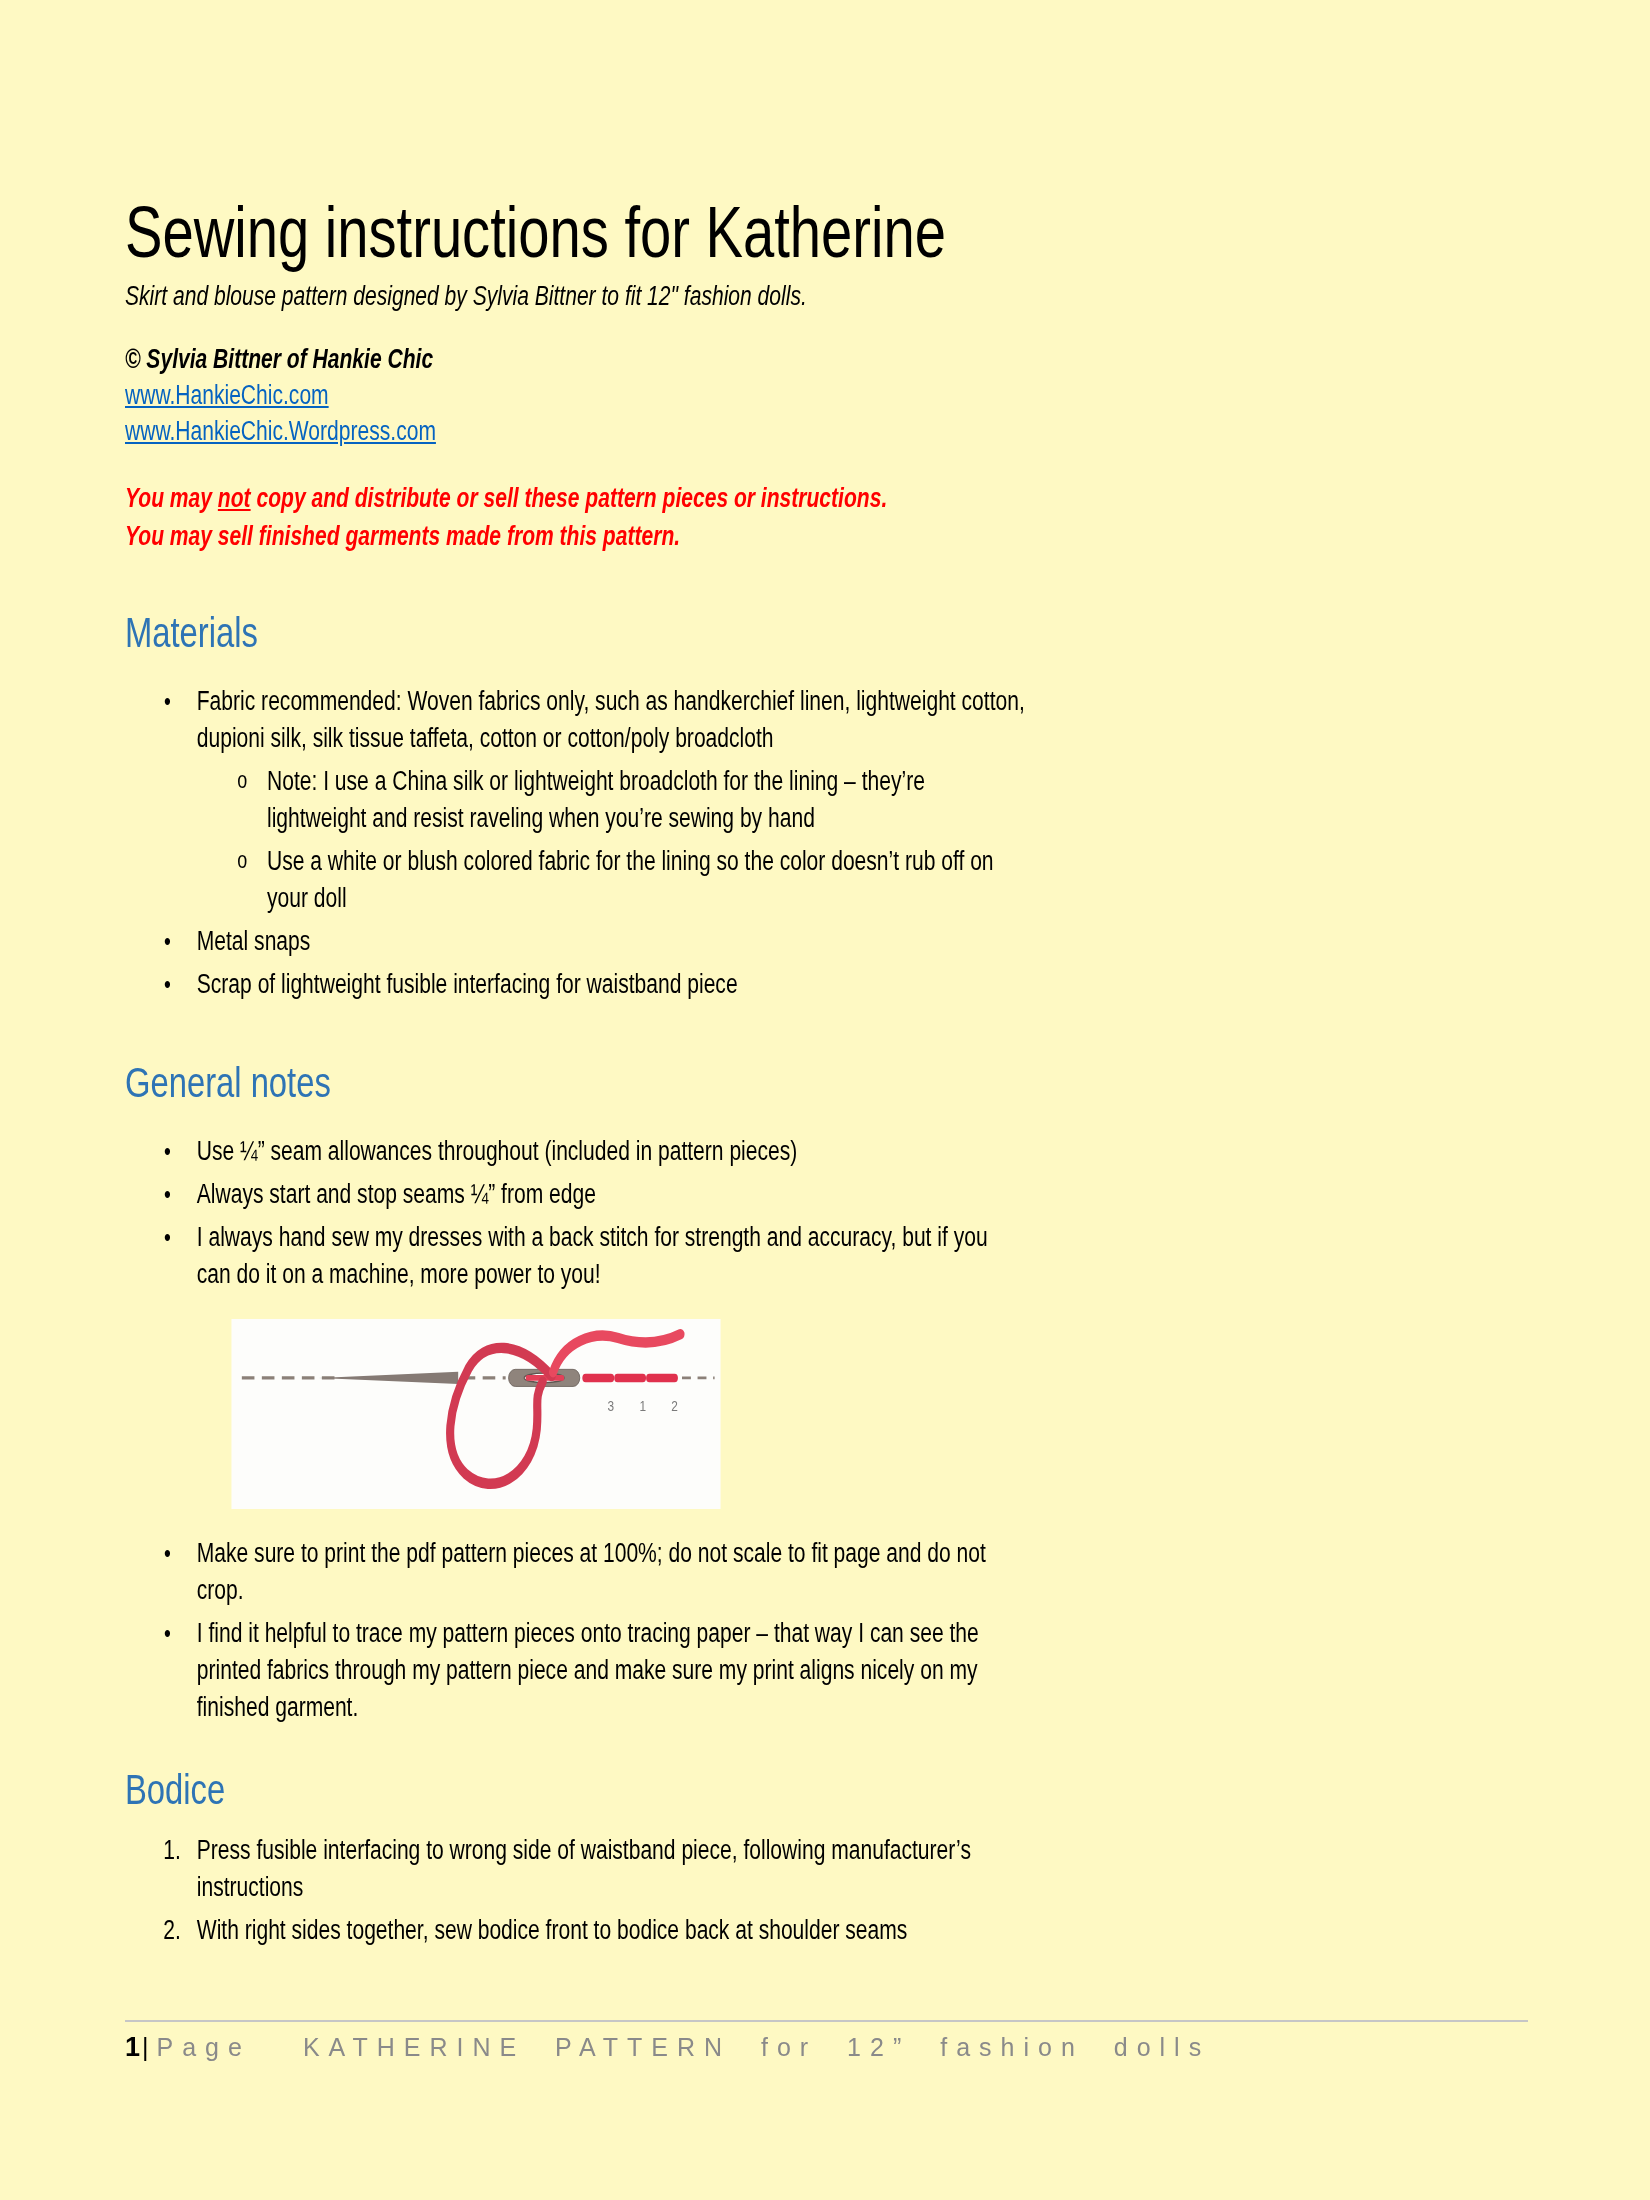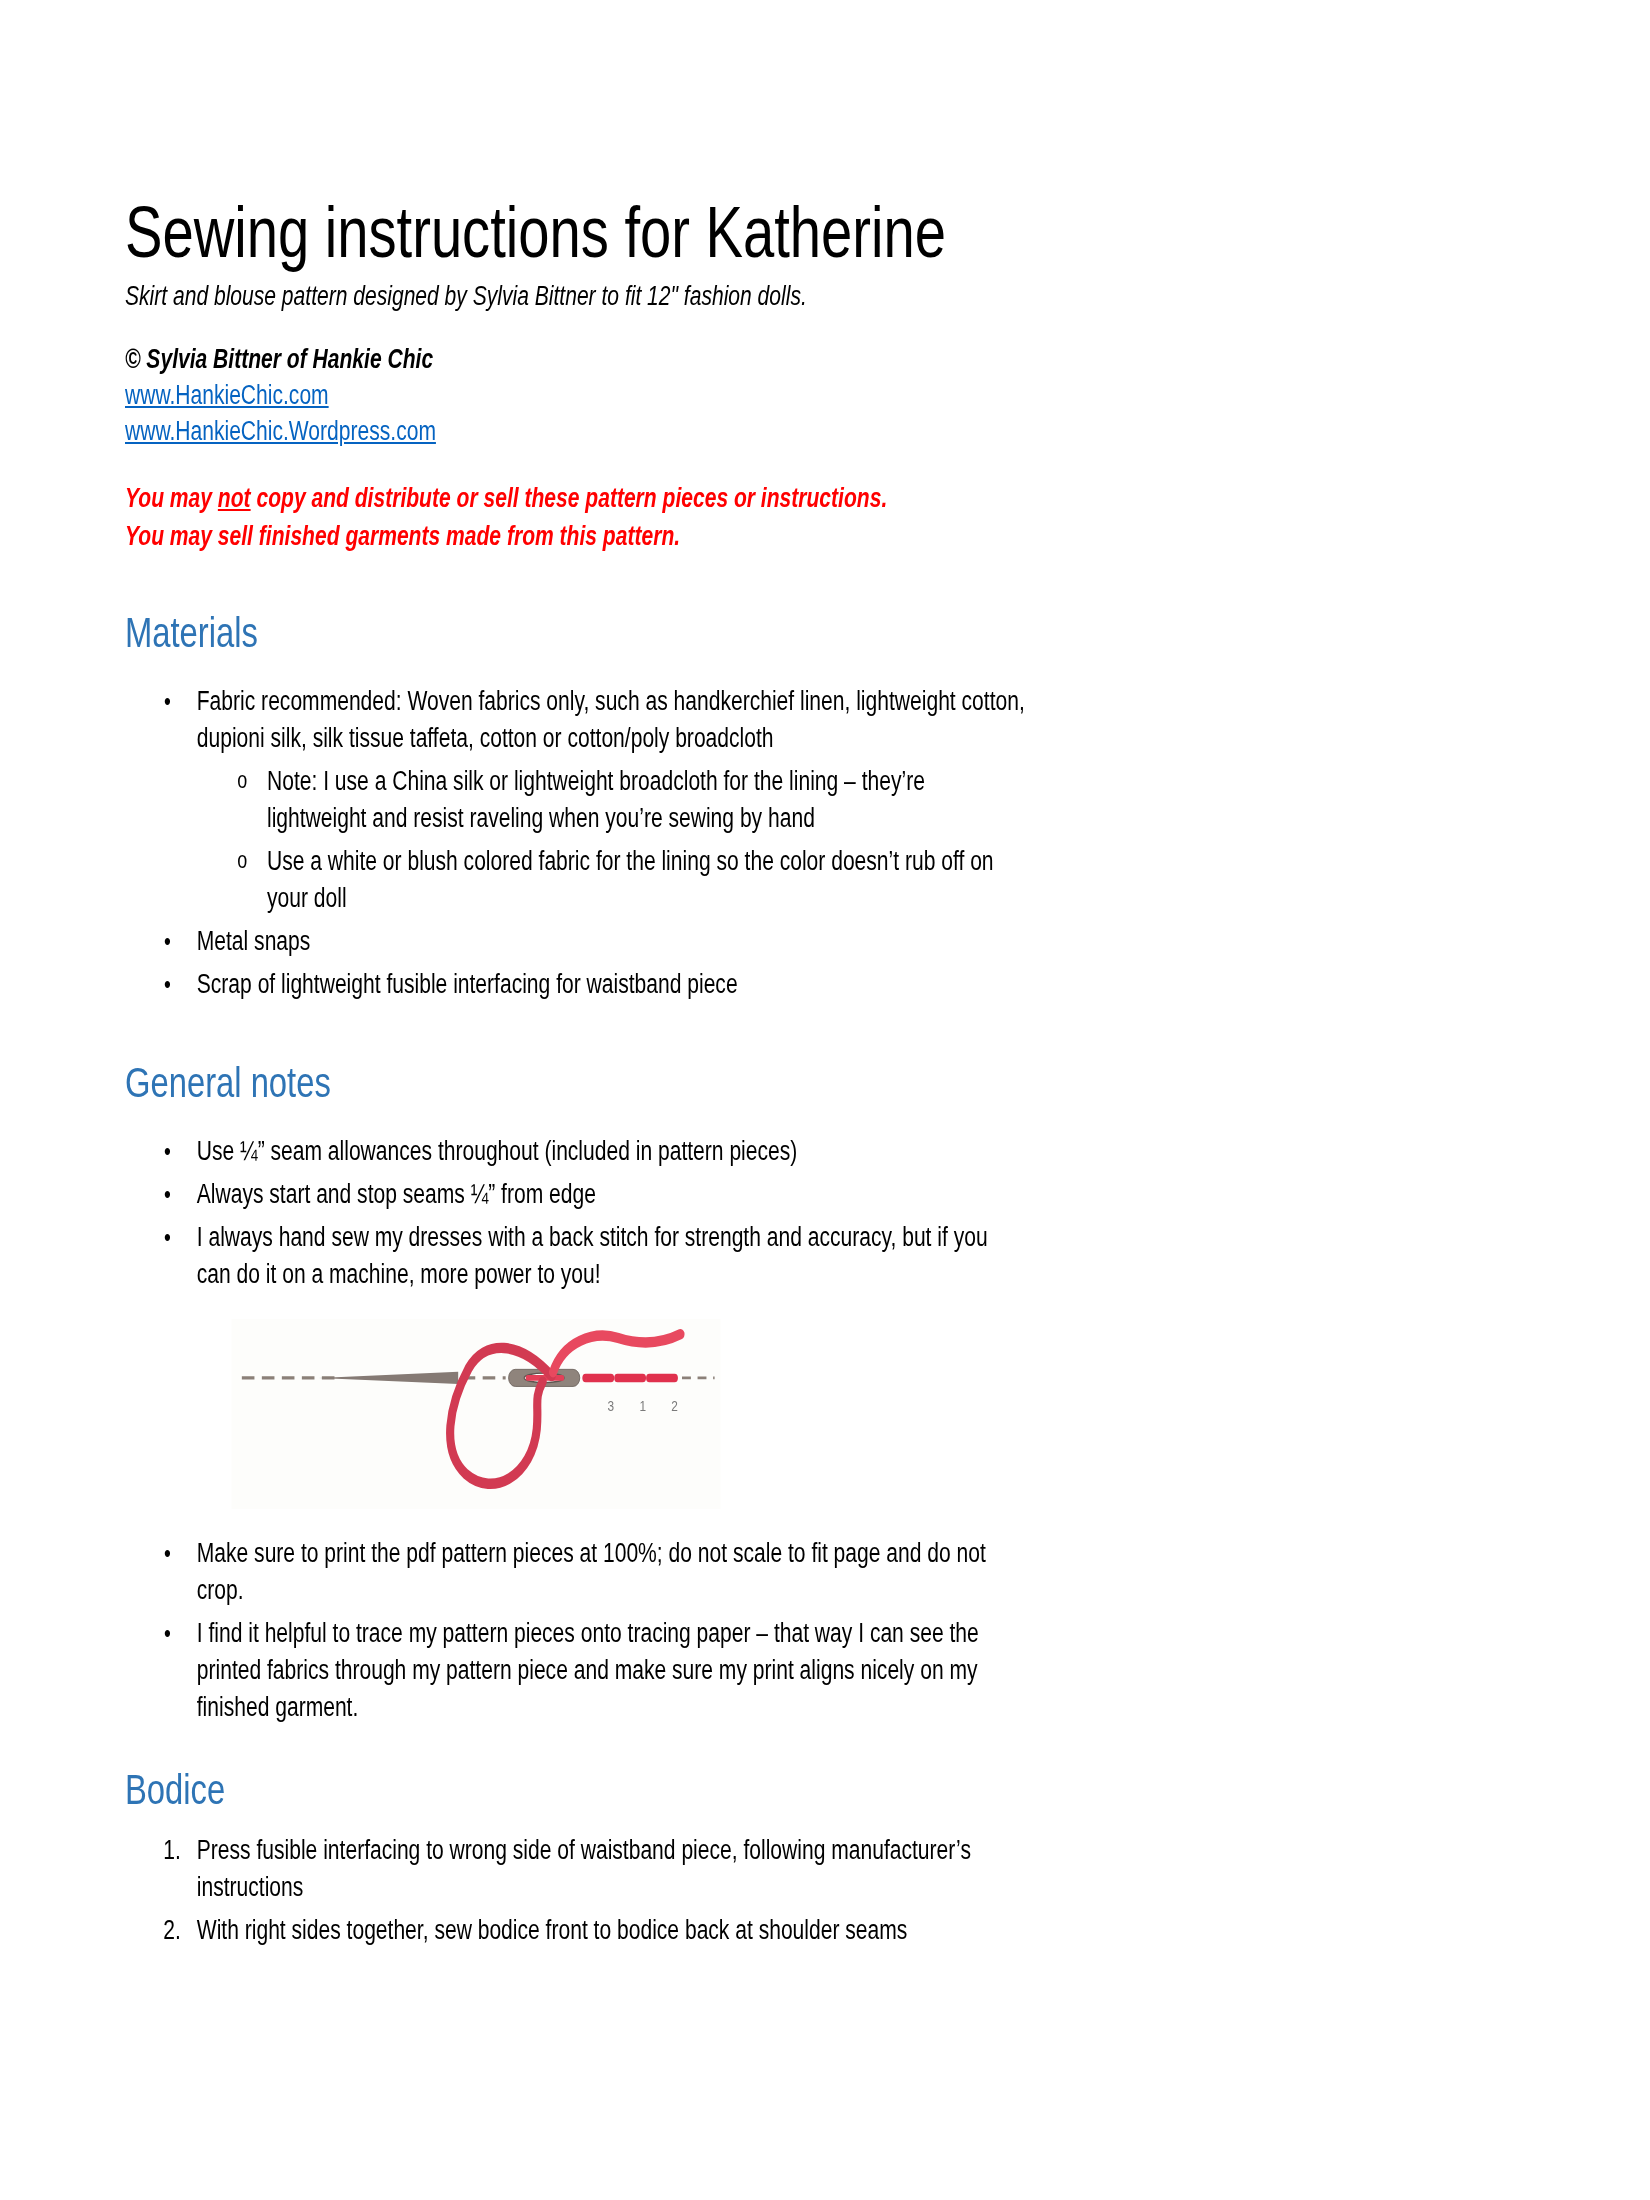--- a/index.html
+++ b/index.html
@@ -1,19 +1,19 @@
 <!DOCTYPE html>
 <html><head>
 <meta charset="utf-8">
 <style>
   html,body{margin:0;padding:0;background:#e8e8e8;}
   .page{
     position:relative;
     width:1650px;height:2200px;
-    background:#ffffff;
+    background:#fef9c3;
     font-family:"Liberation Sans", sans-serif;
     color:#000;
     overflow:hidden;
     margin:0 auto;
   }
   
   .content{
     position:absolute;left:125px;top:193px;width:1155px;
     transform:scaleX(0.78);
     transform-origin:0 0;
@@ -157,13 +157,16 @@
         <span class="li-text">Press fusible interfacing to wrong side of waistband piece, following manufacturer’s instructions</span>
       </div>
       <div class="li num">
         <span class="marker">2.</span>
         <span class="li-text">With right sides together, sew bodice front to bodice back at shoulder seams</span>
       </div>
     </div>
 
   </div>
 
+  <div class="footer">
+    <span class="pn">1</span><span class="sep">|</span><span class="plabel">Page</span><span class="dlabel">KATHERINE PATTERN for 12” fashion dolls</span>
+  </div>
 </div>
 
 </body></html>

